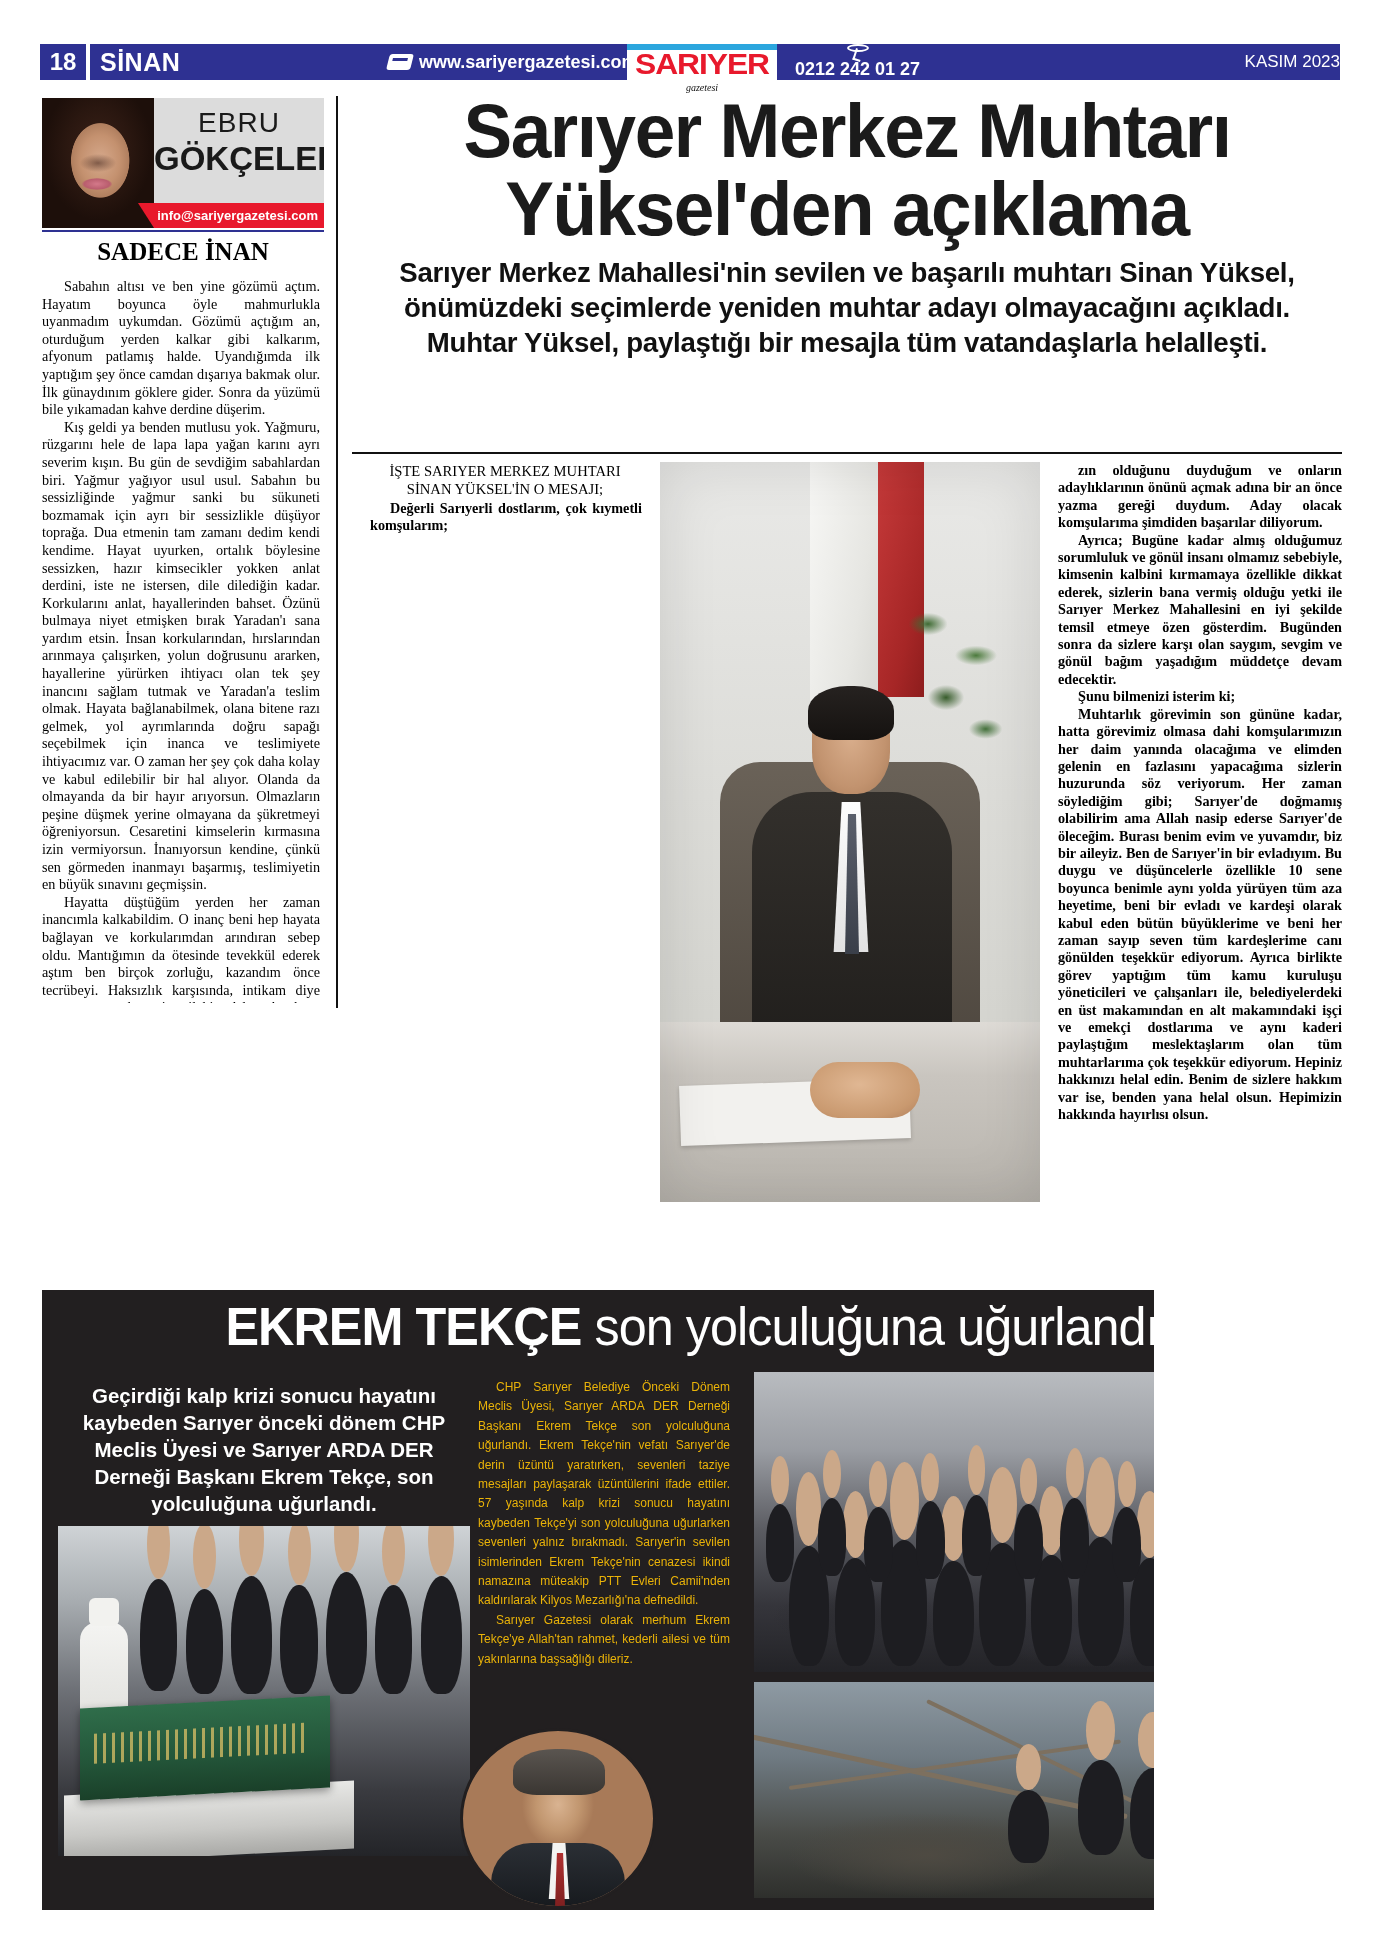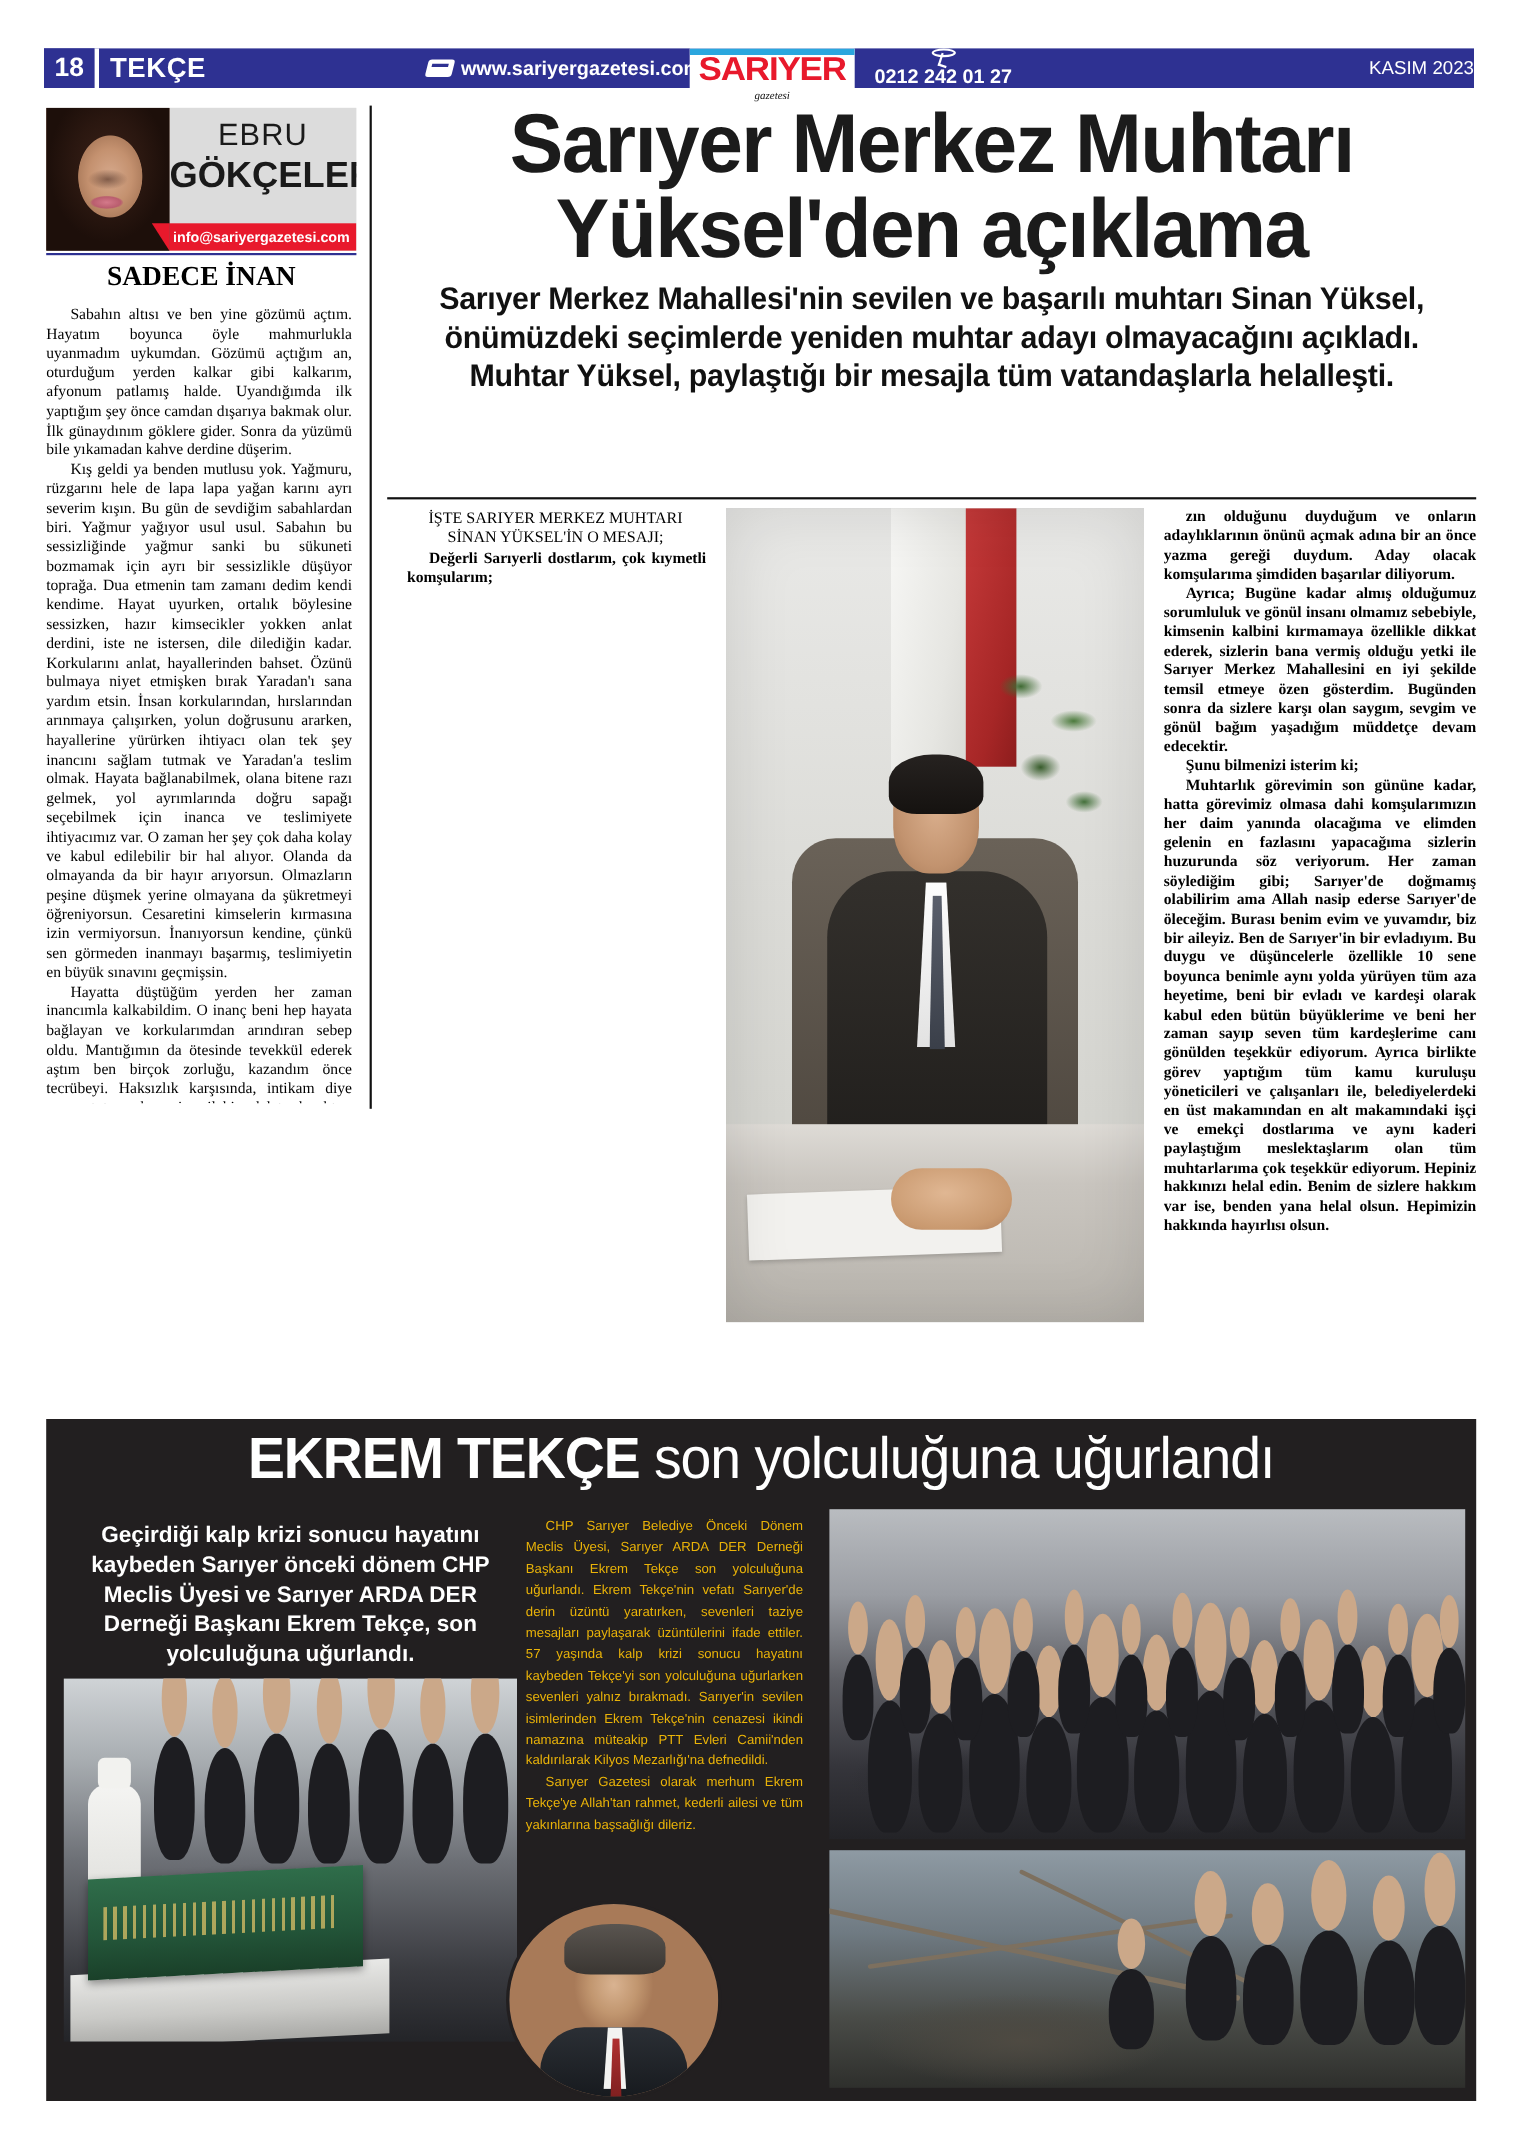--- a/index.html
+++ b/index.html
@@ -222,21 +222,21 @@
     background:linear-gradient(180deg,#262220 0%,#151210 100%);
   }
   .ph-hands{
     position:absolute;left:150px;top:600px;width:110px;height:56px;border-radius:28px;
     background:radial-gradient(ellipse at 45% 40%, #e0b793 0%, #c9996f 70%, #b07f5c 100%);
   }
   .ph-vign{position:absolute;inset:0;box-shadow:inset 0 0 60px rgba(0,0,0,.12);}
 
   
   .bottom{
-    position:absolute;left:42px;top:1290px;width:1300px;height:620px;background:#221f20;
+    position:absolute;left:42px;top:1290px;width:1112px;height:620px;background:#221f20;
     overflow:hidden;
   }
   .bottom-head{
     position:absolute;left:0;top:6px;width:1300px;text-align:center;
     font-family:"Liberation Sans",sans-serif;color:#fff;
     font-size:53px;line-height:62px;letter-spacing:-1px;
     transform:scaleX(0.95);transform-origin:center top;
   }
   .bh-bold{font-weight:bold;}
   .bh-light{font-weight:normal;}
@@ -332,21 +332,21 @@
   }
 </style>
 </head>
 <body>
 
 <div class="page">
 
   <div class="masthead"></div>
   <div class="page-num">18</div>
   <div class="page-num-rule"></div>
-  <div class="section-label">TEKÇE</div>
+  <div class="section-label">SİNAN</div>
 
   <div class="web-wrap">
     <span class="web-icon"></span>
     <span class="web-url">www.sariyergazetesi.com</span>
   </div>
 
   <div class="logo-box">
     <div class="logo-bluebar"></div>
     <div class="logo-sariyer">SARIYER</div>
   </div>

